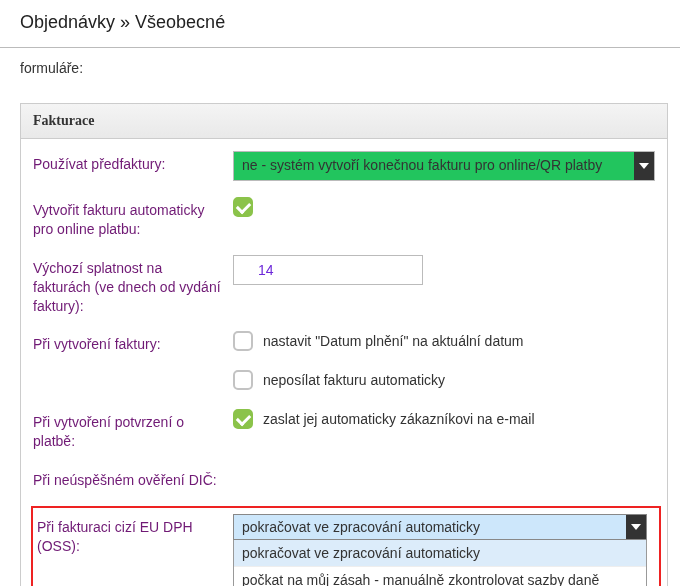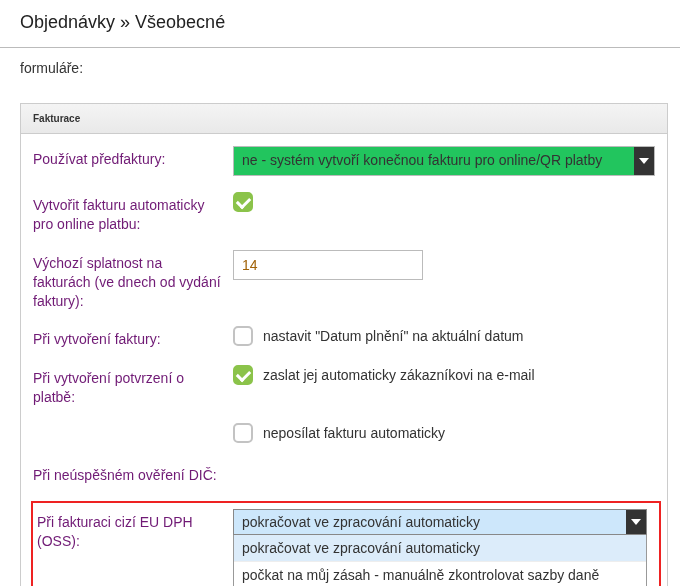--- a/index.html
+++ b/index.html
@@ -30,22 +30,23 @@
   .panel {
     border: 1px solid #ccc;
     background: #fff;
     margin-bottom: 20px;
   }
   .panel-header {
     background: linear-gradient(#f4f4f4, #e9e9e9);
     border-bottom: 1px solid #ccc;
     padding: 9px 12px;
     font-weight: 700;
-    font-size: 10px;
-    color: #333;
+    font-size: 14px;
+    color: #333;
+    font-family: Liberation Serif, serif;
   }
   .panel-body {
     padding: 12px 12px 6px;
   }
   .form-row {
     display: flex;
     align-items: flex-start;
     margin-bottom: 16px;
   }
   .form-row.nolabel .label { visibility:hidden; }
@@ -82,23 +83,23 @@
     flex: 0 0 20px;
     background: #333;
     display: flex;
     align-items: center;
     justify-content: center;
   }
   .select-caret svg { display:block; }
   .text-input {
     border: 1px solid #bbb;
     height: 30px;
-    padding: 4px 8px;
-    font-size: 14px;
-    color: #a16207;
+    padding: 4px 24px;
+    font-size: 14px;
+    color: #6d28d9;
     width: 190px;
   }
   .chk-row {
     display: flex;
     align-items: center;
     gap: 10px;
   }
   .chkbox {
     width: 20px;
     height: 20px;
@@ -230,36 +231,36 @@
       <div class="form-row">
         <div class="label">Při vytvoření faktury:</div>
         <div class="control">
           <div class="chk-row">
             <div class="chkbox"></div>
             <div class="chk-text">nastavit "Datum plnění" na aktuální datum</div>
           </div>
         </div>
       </div>
 
+      <div class="form-row nolabel">
+        <div class="label">.</div>
+        <div class="control">
+          <div class="chk-row">
+            <div class="chkbox"></div>
+            <div class="chk-text">neposílat fakturu automaticky</div>
+          </div>
+        </div>
+      </div>
+
       <div class="form-row">
         <div class="label">Při vytvoření potvrzení o platbě:</div>
         <div class="control">
           <div class="chk-row">
             <div class="chkbox checked"></div>
             <div class="chk-text">zaslat jej automaticky zákazníkovi na e-mail</div>
-          </div>
-        </div>
-      </div>
-
-      <div class="form-row nolabel">
-        <div class="label">.</div>
-        <div class="control">
-          <div class="chk-row">
-            <div class="chkbox"></div>
-            <div class="chk-text">neposílat fakturu automaticky</div>
           </div>
         </div>
       </div>
 
       <div class="form-row">
         <div class="label">Při neúspěšném ověření DIČ:</div>
       </div>
 
       <div class="highlight-row">
         <div class="label">Při fakturaci cizí EU DPH (OSS):</div>

